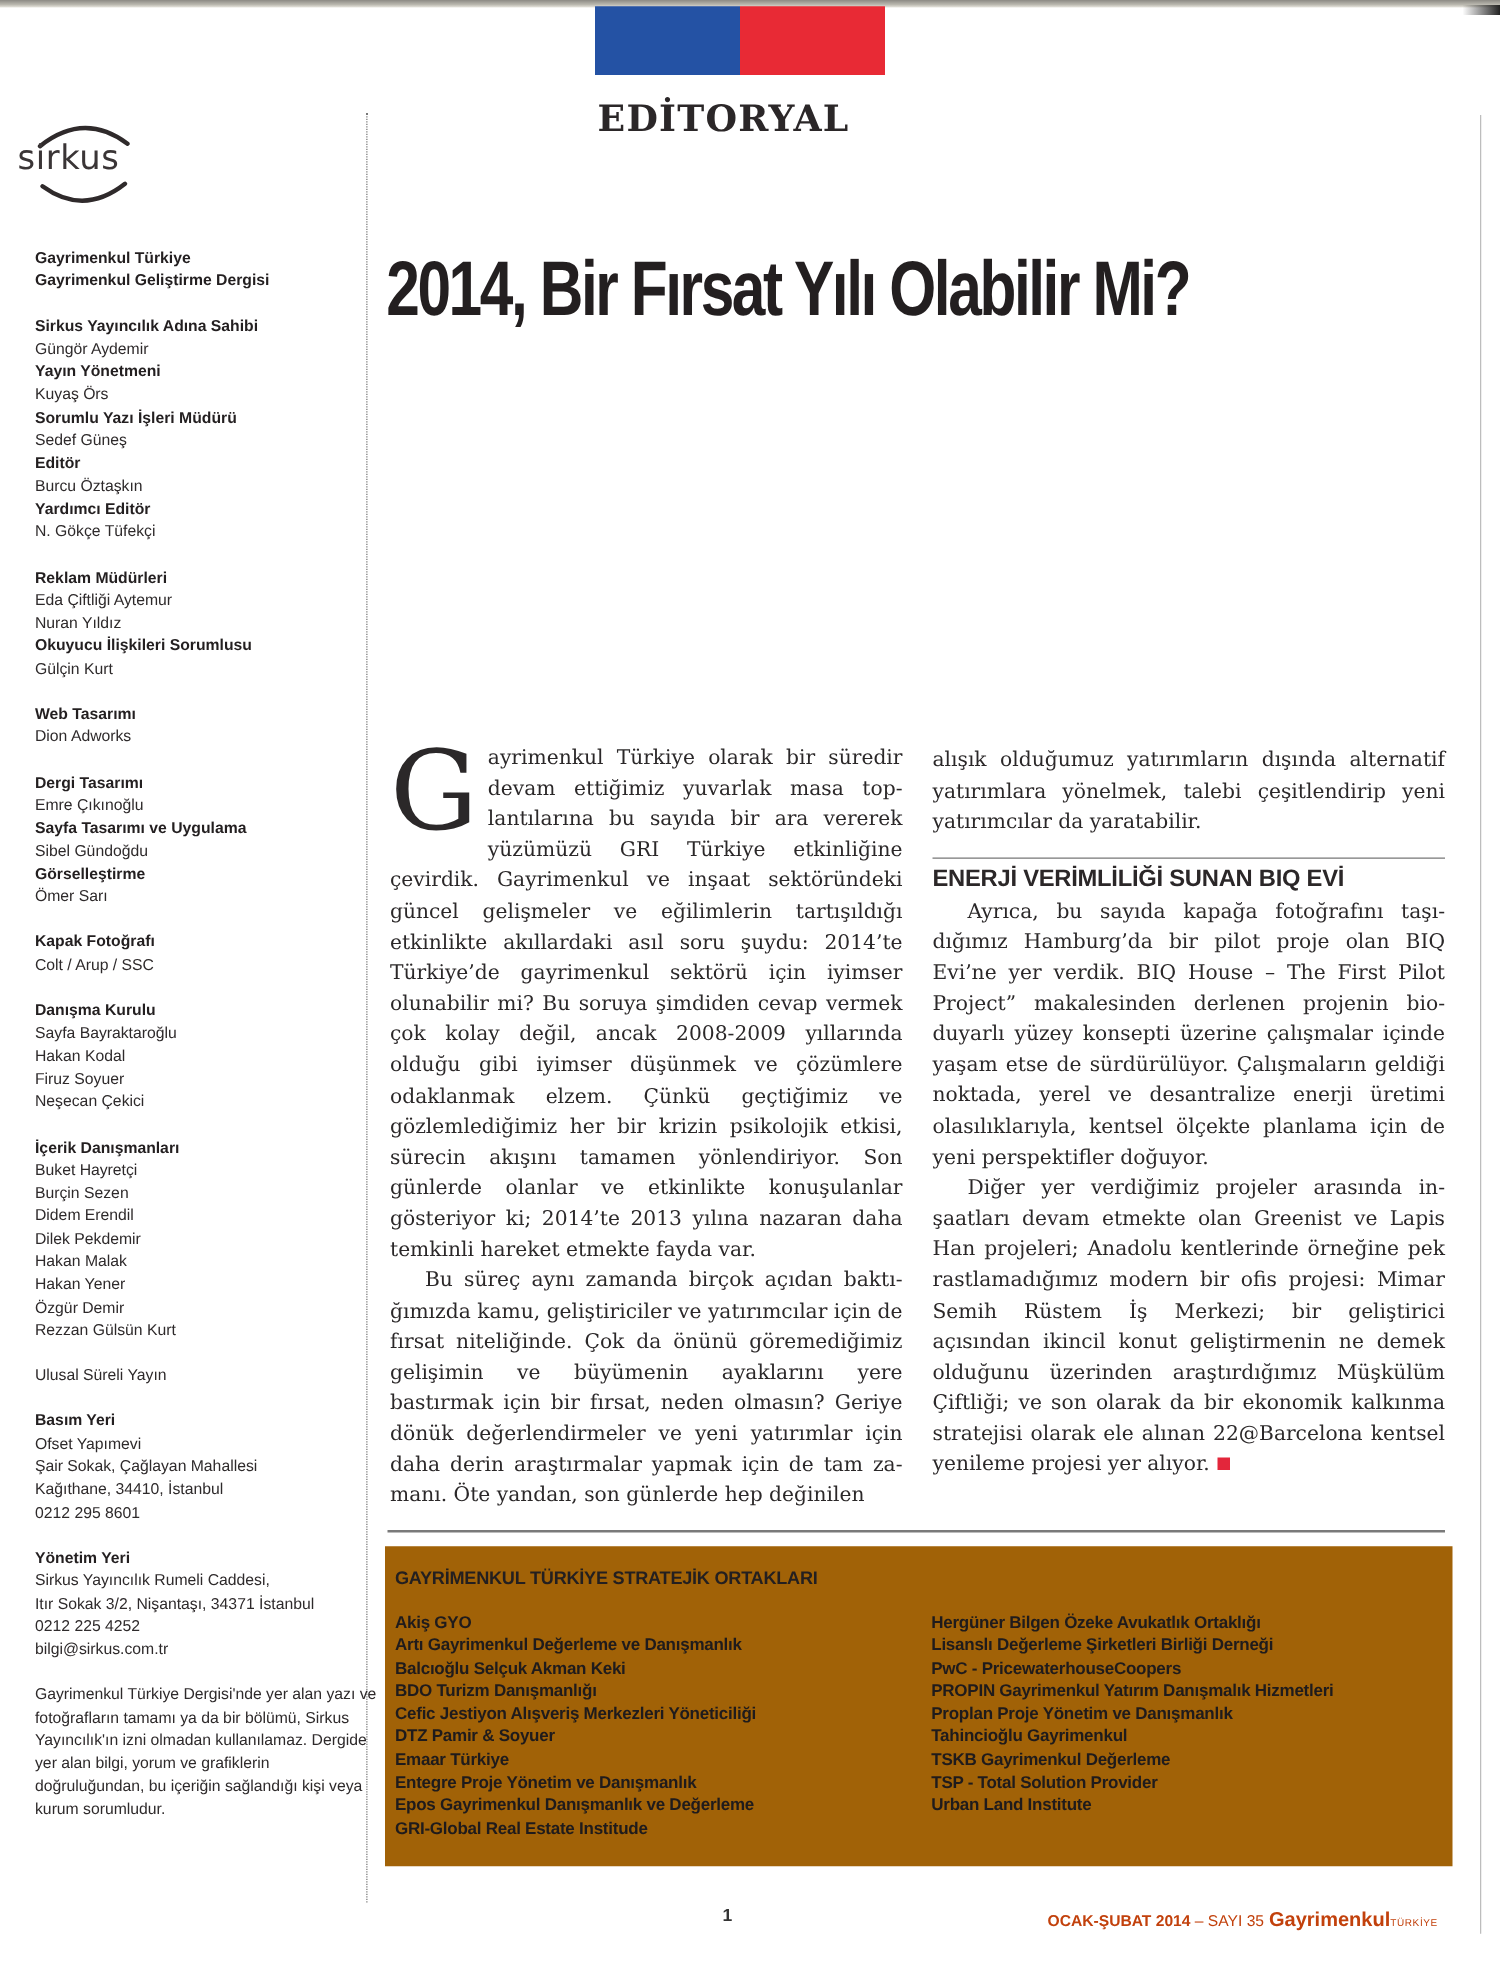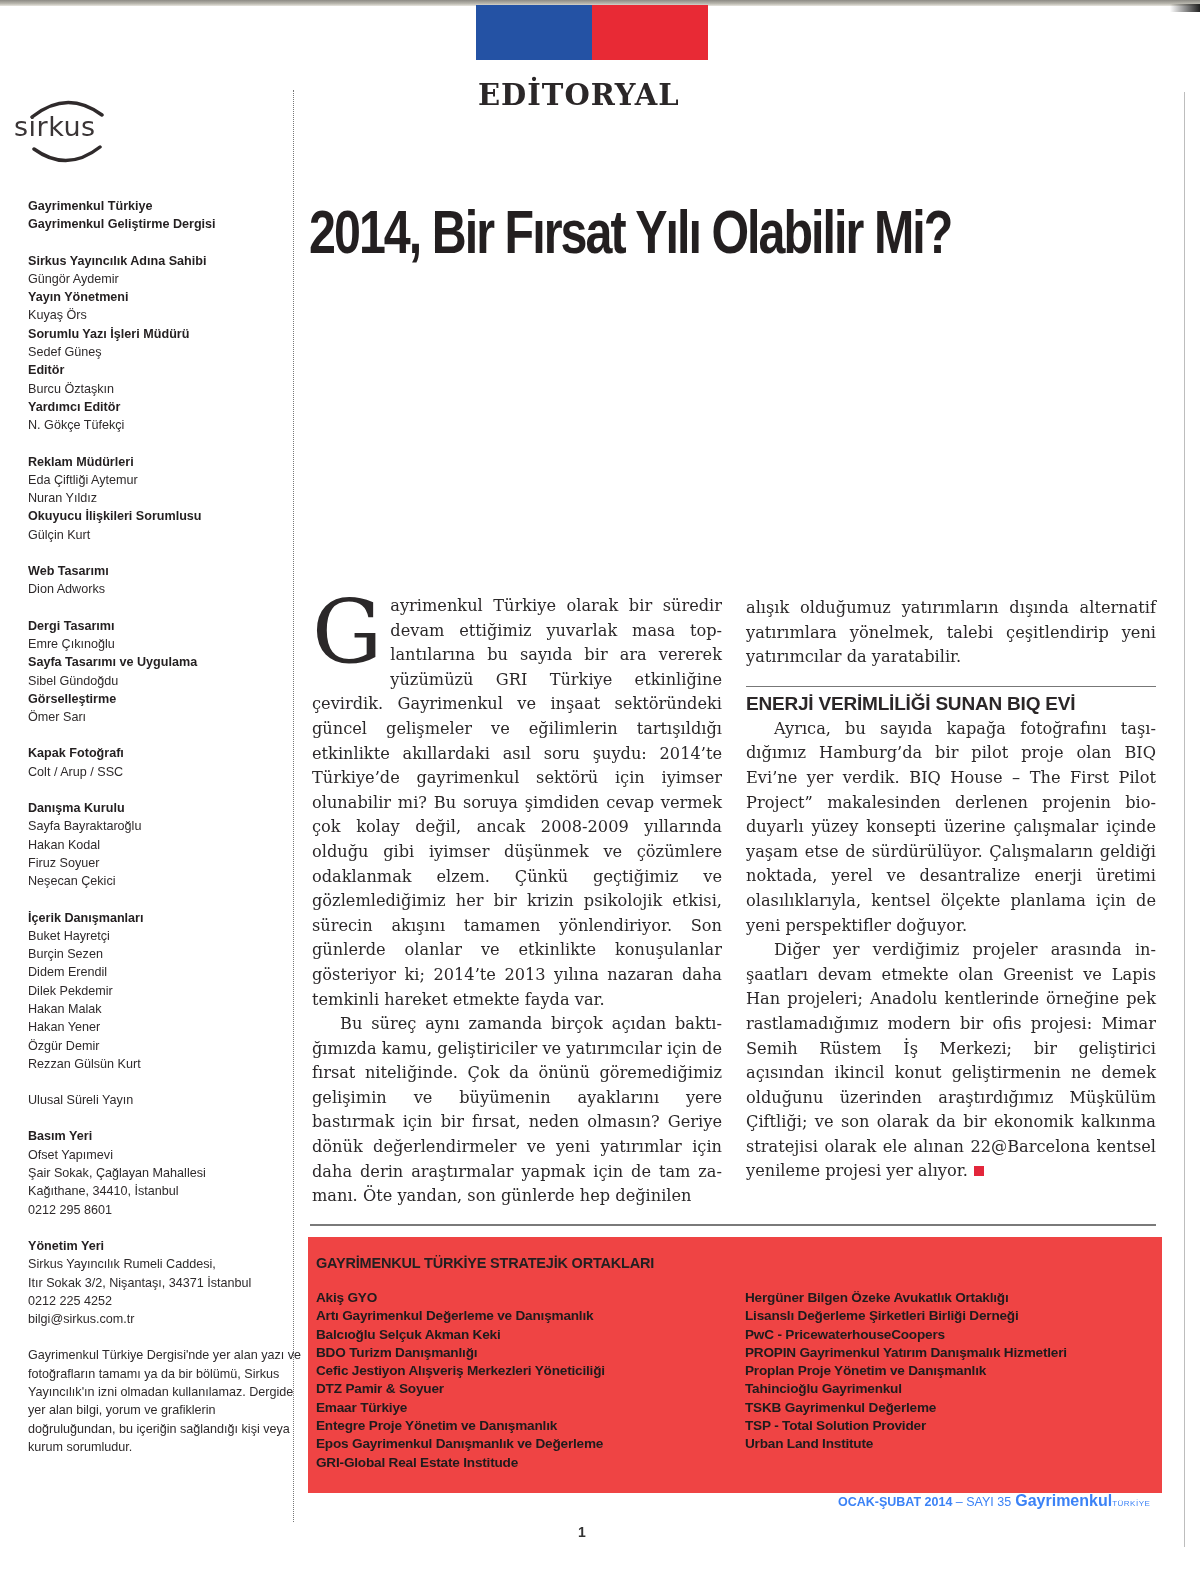--- a/index.html
+++ b/index.html
@@ -56,21 +56,21 @@
   .partners { position: absolute; left: 308px; top: 1237px; width: 854px; height: 256px; background: #eaf4fa; }
   .partners-title { position: absolute; left: 8px; top: 18px; font-weight: bold; font-size: 14.5px;
     letter-spacing: -0.2px; color: #231f20; }
   .plist { position: absolute; top: 52px; font-size: 13.6px; line-height: 18.3px; font-weight: bold; color: #1f1b1c; letter-spacing: -0.2px; }
   .plist-left { left: 8px; }
   .plist-right { left: 437px; }
   .plist div { white-space: nowrap; }
 
   
   .page-number { position: absolute; left: 578px; top: 1524px; font-size: 14px; font-weight: bold; color: #333; }
-  .footer-info { position: absolute; left: 838px; top: 1492px; font-size: 12.5px; color: #3b82f6; white-space: nowrap; }
+  .footer-info { position: absolute; left: 838px; top: 1528px; font-size: 12.5px; color: #c2410c; white-space: nowrap; }
   .footer-info .issue { font-weight: bold; }
   .footer-info .sep { font-weight: normal; }
   .footer-info .num { font-weight: normal; }
   .footer-info .brand { font-weight: bold; font-size: 16px; margin-left: 4px; }
   .footer-info .brand-sub { font-size: 8px; letter-spacing: 0.5px; font-weight: normal; }
 </style>
 </head>
 <body>
 
 <div class="top-strip"></div>
@@ -181,21 +181,21 @@
 <div class="col col-right">
   <p>alışık olduğumuz yatırımların dışında alternatif yatırımlara yönelmek, talebi çeşitlendirip yeni yatırımcılar da yaratabilir.</p>
   <div class="subhead-rule"></div>
   <div class="subhead">ENERJİ VERİMLİLİĞİ SUNAN BIQ EVİ</div>
   <p class="indent">Ayrıca, bu sayıda kapağa fotoğrafını taşı­dığımız Hamburg’da bir pilot proje olan BIQ Evi’ne yer verdik. BIQ House – The First Pilot Project” makalesinden derlenen projenin bio­duyarlı yüzey konsepti üzerine çalışmalar için­de yaşam etse de sürdürülüyor. Çalışmaların geldiği noktada, yerel ve desantralize enerji üretimi olasılıklarıyla, kentsel ölçekte planlama için de yeni perspektifler doğuyor.</p>
   <p class="indent"><span>Diğer yer verdiğimiz projeler arasında in­şaatları devam etmekte olan Greenist ve Lapis Han projeleri; Anadolu kentlerinde örneğine pek rastlamadığımız modern bir ofis projesi: Mimar Semih Rüstem İş Merkezi; bir geliştirici açısından ikincil konut geliştirmenin ne demek olduğunu üzerinden araştırdığımız Müşkülüm Çiftliği; ve son olarak da bir ekonomik kalkın­ma stratejisi olarak ele alınan 22@Barcelona kentsel yenileme projesi yer alıyor.</span><span class="end-mark" style="background: rgb(227, 38, 59);"></span></p>
 </div>
 
 <div class="bottom-rule"></div>
 
-<div class="partners" style="background: #ef4444;">
+<div class="partners" style="background: #a16207;">
   <div class="partners-title">GAYRİMENKUL TÜRKİYE STRATEJİK ORTAKLARI</div>
   <div class="plist plist-left" id="plist-left">
       <div>Akiş GYO</div>
       <div>Artı Gayrimenkul Değerleme ve Danışmanlık</div>
       <div>Balcıoğlu Selçuk Akman Keki</div>
       <div>BDO Turizm Danışmanlığı</div>
       <div>Cefic Jestiyon Alışveriş Merkezleri Yöneticiliği</div>
       <div>DTZ Pamir &amp; Soyuer</div>
       <div>Emaar Türkiye</div>
       <div>Entegre Proje Yönetim ve Danışmanlık</div>

